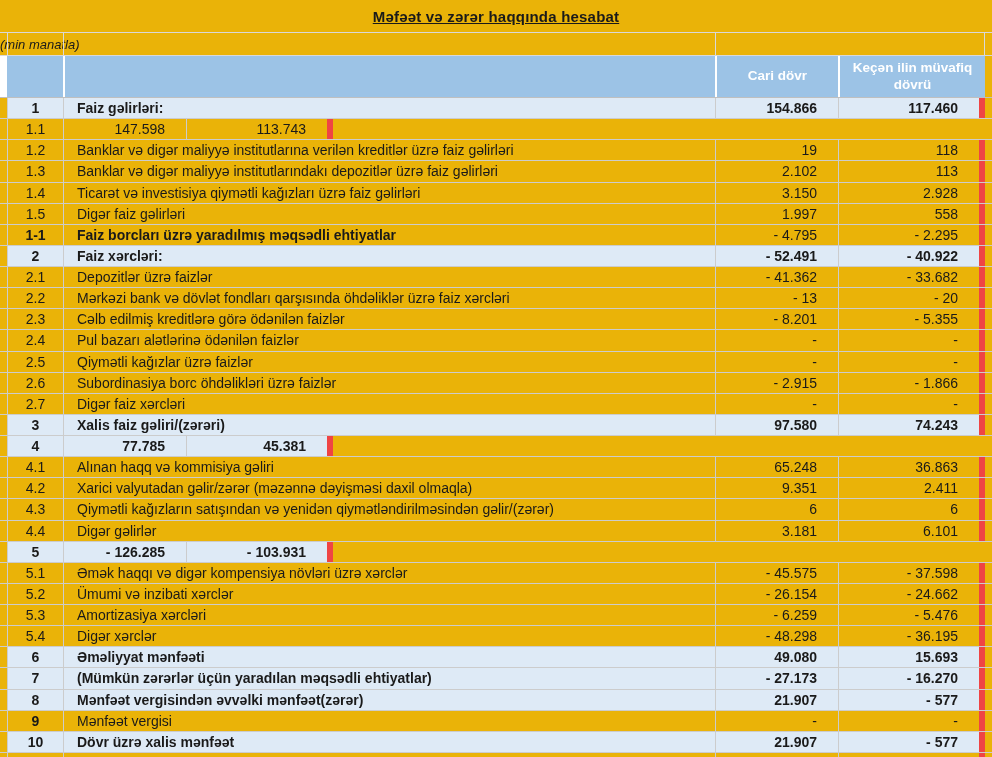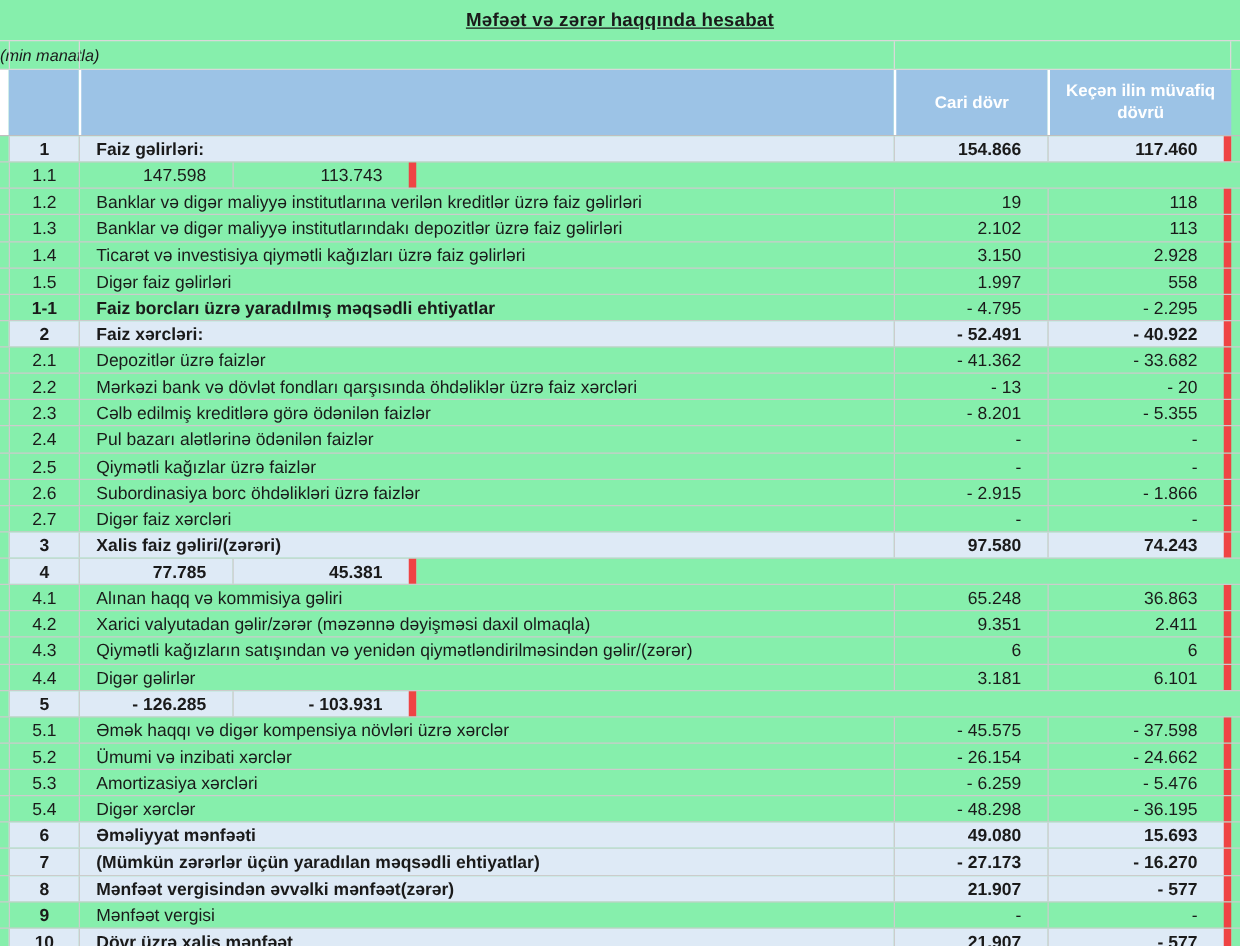--- a/index.html
+++ b/index.html
@@ -1,20 +1,20 @@
 <!DOCTYPE html>
 <html><head>
 <meta charset="utf-8">
 <style>
   html, body { margin: 0; padding: 0; background: #ffffff; }
   .sheet {
     position: relative;
     width: 992px;
     height: 757px;
-    background: #86efac;
+    background: #eab308;
     font-family: "Liberation Sans", "DejaVu Sans", sans-serif;
     color: #1a1a1a;
     overflow: hidden;
   }
   
   .title-row {
     height: 32px;
     border-bottom: 1px solid #d9d9d9;
     display: flex;
     align-items: center;
@@ -42,21 +42,21 @@
   }
   .subtitle-row .vline {
     position: absolute;
     top: 0; bottom: 0;
     width: 1px;
     background: #d9d9d9;
   }
   
   .thead {
     display: flex;
-    height: 53px;
+    height: 42px;
     border-bottom: 1px solid #bfbfbf;
     box-sizing: border-box;
   }
   .thead .hcell {
     background: #9CC3E6;
     color: #ffffff;
     font-weight: bold;
     font-size: 13.5px;
     line-height: 1.25;
     display: flex;

